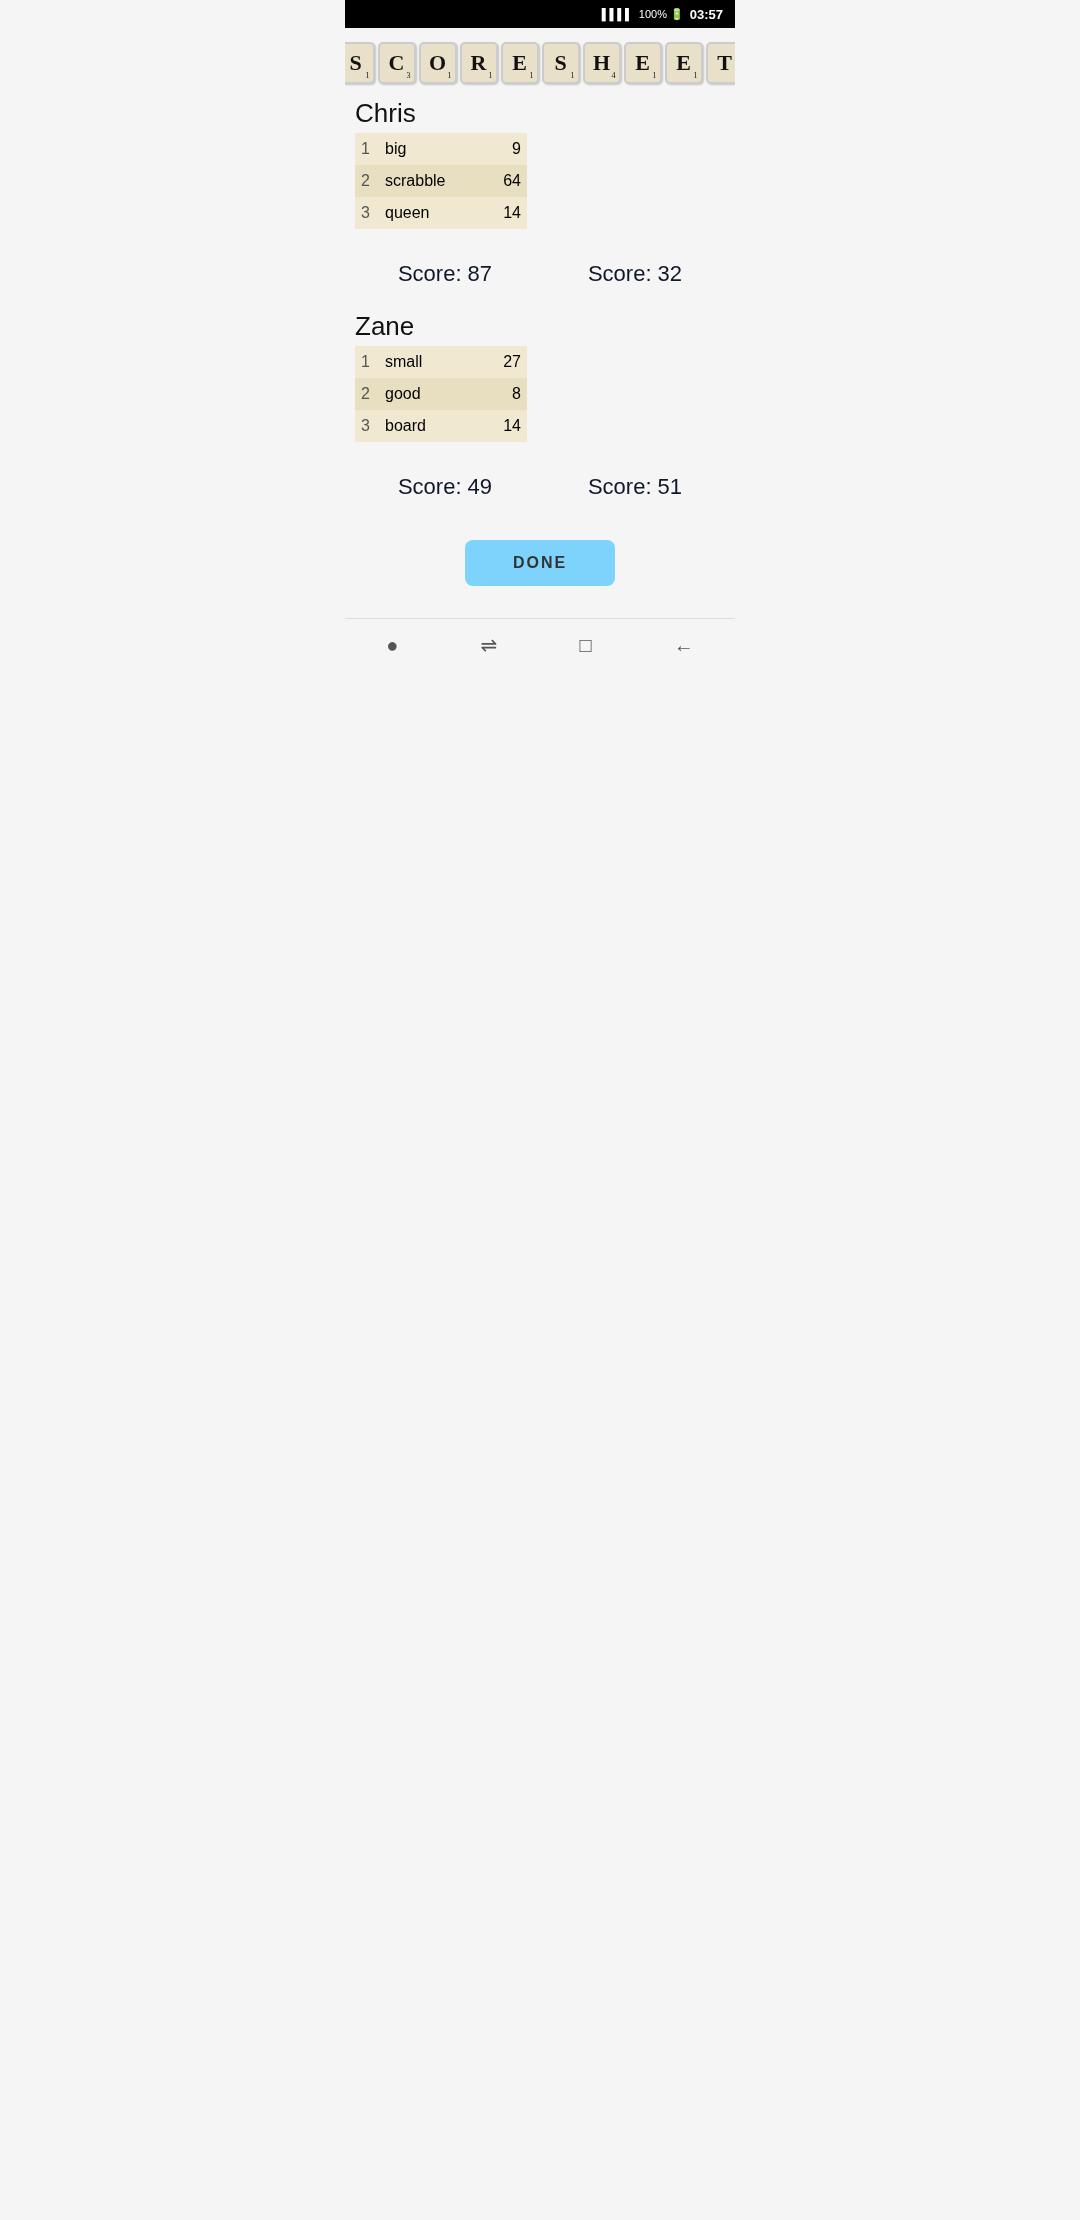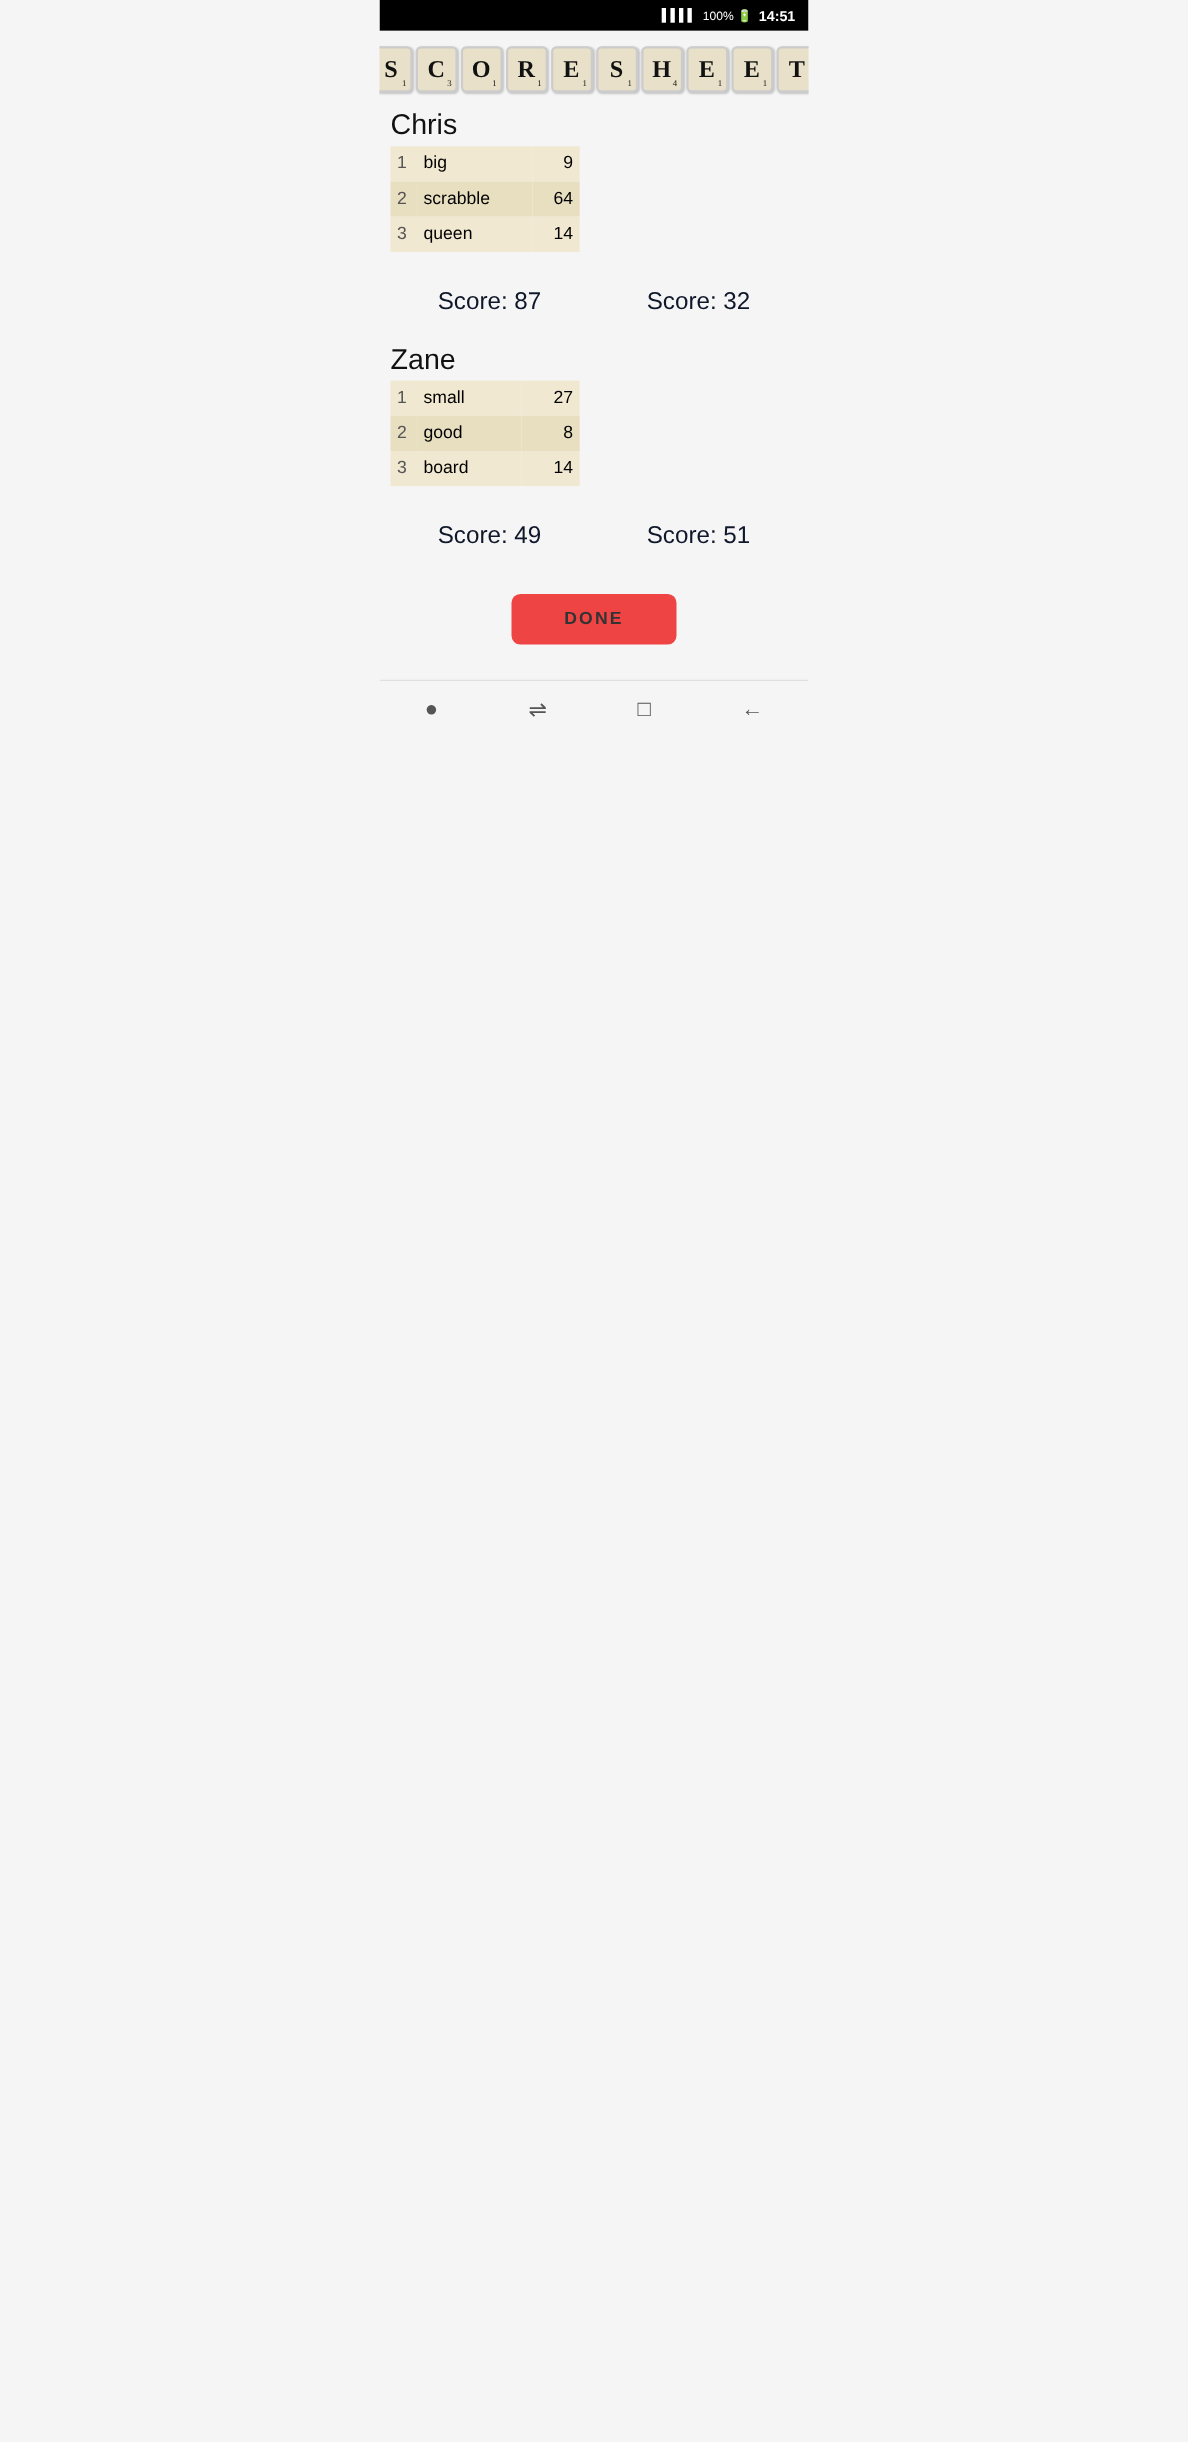--- a/index.html
+++ b/index.html
@@ -132,21 +132,21 @@
       padding: 16px 0 8px 0;
     }
 
     .done-area {
       display: flex;
       justify-content: center;
       padding: 16px 0;
     }
 
     .done-button {
-      background: #ef4444;
+      background: #7dd3fc;
       border: none;
       border-radius: 8px;
       padding: 14px 48px;
       font-size: 16px;
       font-weight: bold;
       letter-spacing: 2px;
       color: #333;
       cursor: pointer;
     }
 
@@ -165,21 +165,21 @@
       color: #555;
       cursor: pointer;
     }
   </style>
 </head>
 <body>
 
 <div class="status-bar">
   <span class="signal">▌▌▌▌</span>
   <span class="battery">100% 🔋</span>
-  <span class="time">14:51</span>
+  <span class="time">03:57</span>
 </div>
 
 <div class="title-area">
   <div class="scrabble-tiles" id="tiles-container">
   <div class="tile">S<span class="tile-num">1</span></div>
       <div class="tile">C<span class="tile-num">3</span></div>
       <div class="tile">O<span class="tile-num">1</span></div>
       <div class="tile">R<span class="tile-num">1</span></div>
       <div class="tile">E<span class="tile-num">1</span></div>
       <div class="tile">S<span class="tile-num">1</span></div>

